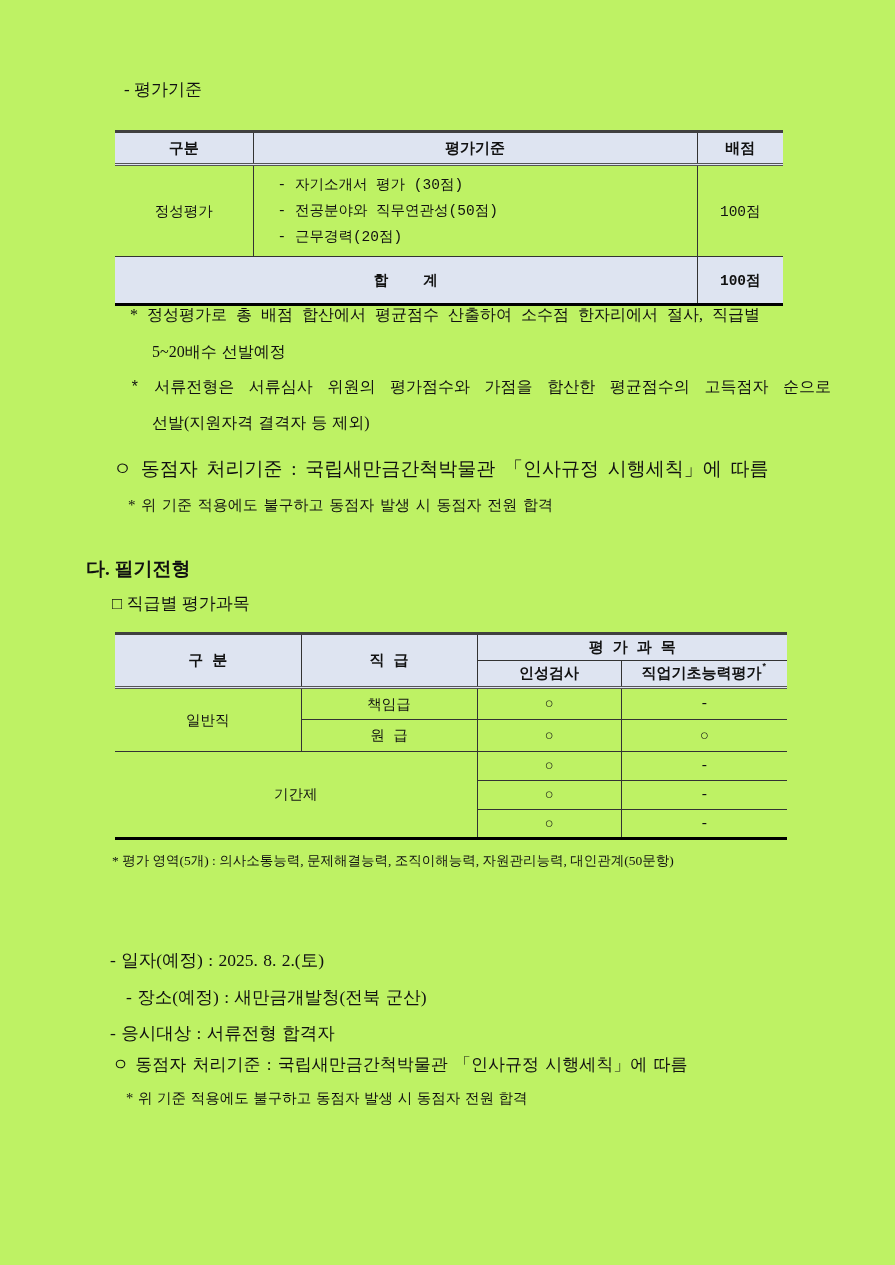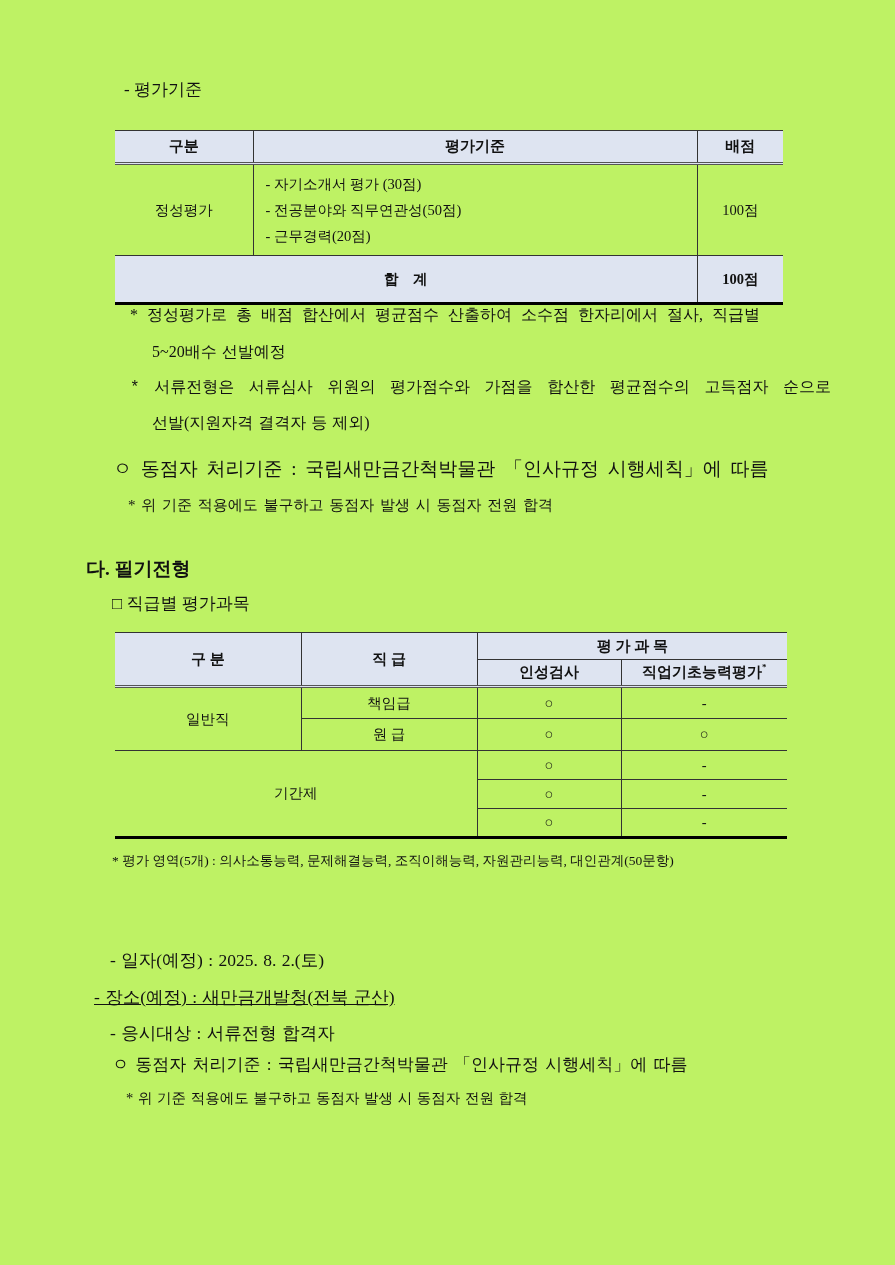--- a/index.html
+++ b/index.html
@@ -12,44 +12,44 @@
     color: #111;
     font-family: "Liberation Serif", "DejaVu Serif", serif;
     overflow: hidden;
   }
   .abs { position: absolute; white-space: nowrap; }
 
   
   table { border-collapse: collapse; table-layout: fixed; }
   .doc-table {
     position: absolute;
-    border-top: 1px solid #404040;
+    border-top: 3px solid #404040;
     border-bottom: 3px solid #000;
-    font-family: Liberation Serif, serif;
+    font-family: Liberation Mono, monospace;
   }
   .doc-table th, .doc-table td {
     border: 1px solid #333;
     text-align: center;
     vertical-align: middle;
     padding: 0;
   }
   .doc-table tr > *:first-child { border-left: none; }
   .doc-table tr > *:last-child  { border-right: none; }
   .doc-table th {
     background: #dee4f1;
     font-weight: bold;
     font-size: 15px;
   }
   .doc-table td { font-size: 14.5px; font-weight: normal; }
 
   
   .t1 { left: 115px; top: 130px; width: 668px; }
   .t1 thead th { height: 33px; border-bottom: 3px double #555; }
   .t1 .body-row td { height: 85px; }
-  .t1 td.criteria { text-align: left; padding: 6px 0 6px 12px; }
+  .t1 td.criteria { text-align: left; padding: 6px 0 6px 24px; }
   .t1 td.criteria div { line-height: 26px; }
   .t1 .total-row td { background: #dee4f1; font-weight: bold; height: 48px; }
   .pre { white-space: pre; }
 
   
   .t2 { left: 115px; top: 632px; width: 672px; }
   .t2 .h1 th { height: 27px; }
   .t2 .h2 th { height: 27px; }
   .t2 .h2 th, .t2 th.hdr-bottom { border-bottom: 3px double #555; }
   .t2 sup { font-size: 9px; vertical-align: top; line-height: 1; }
@@ -69,21 +69,21 @@
     left: 86px; top: 556px;
     font-family: Liberation Serif, serif;
     font-weight: bold; font-size: 19px;
   }
   .subheading { left: 112px; top: 592px; font-size: 17px; }
   .areas-note { left: 112px; top: 852px; font-size: 13.5px; }
   .bullet { font-size: 17.5px; word-spacing: 1px; }
   .b1 { left: 112px; top: 875px; }
   .b2 { left: 112px; top: 911px; }
   .b3 { left: 110px; top: 948px; }
-  .b4 { left: 94px; top: 985px; text-decoration: underline; }
+  .b4 { left: 126px; top: 985px; }
   .b5 { left: 110px; top: 1021px; }
   .b6 { left: 112px; top: 1053px; font-size: 17px; word-spacing: 2px; }
   .tb2-note { left: 126px; top: 1089px; font-size: 14.5px; word-spacing: 1px; }
 </style>
 </head>
 <body>
 
 <div id="page">
 
   <div class="abs intro-line">- 평가기준</div>

